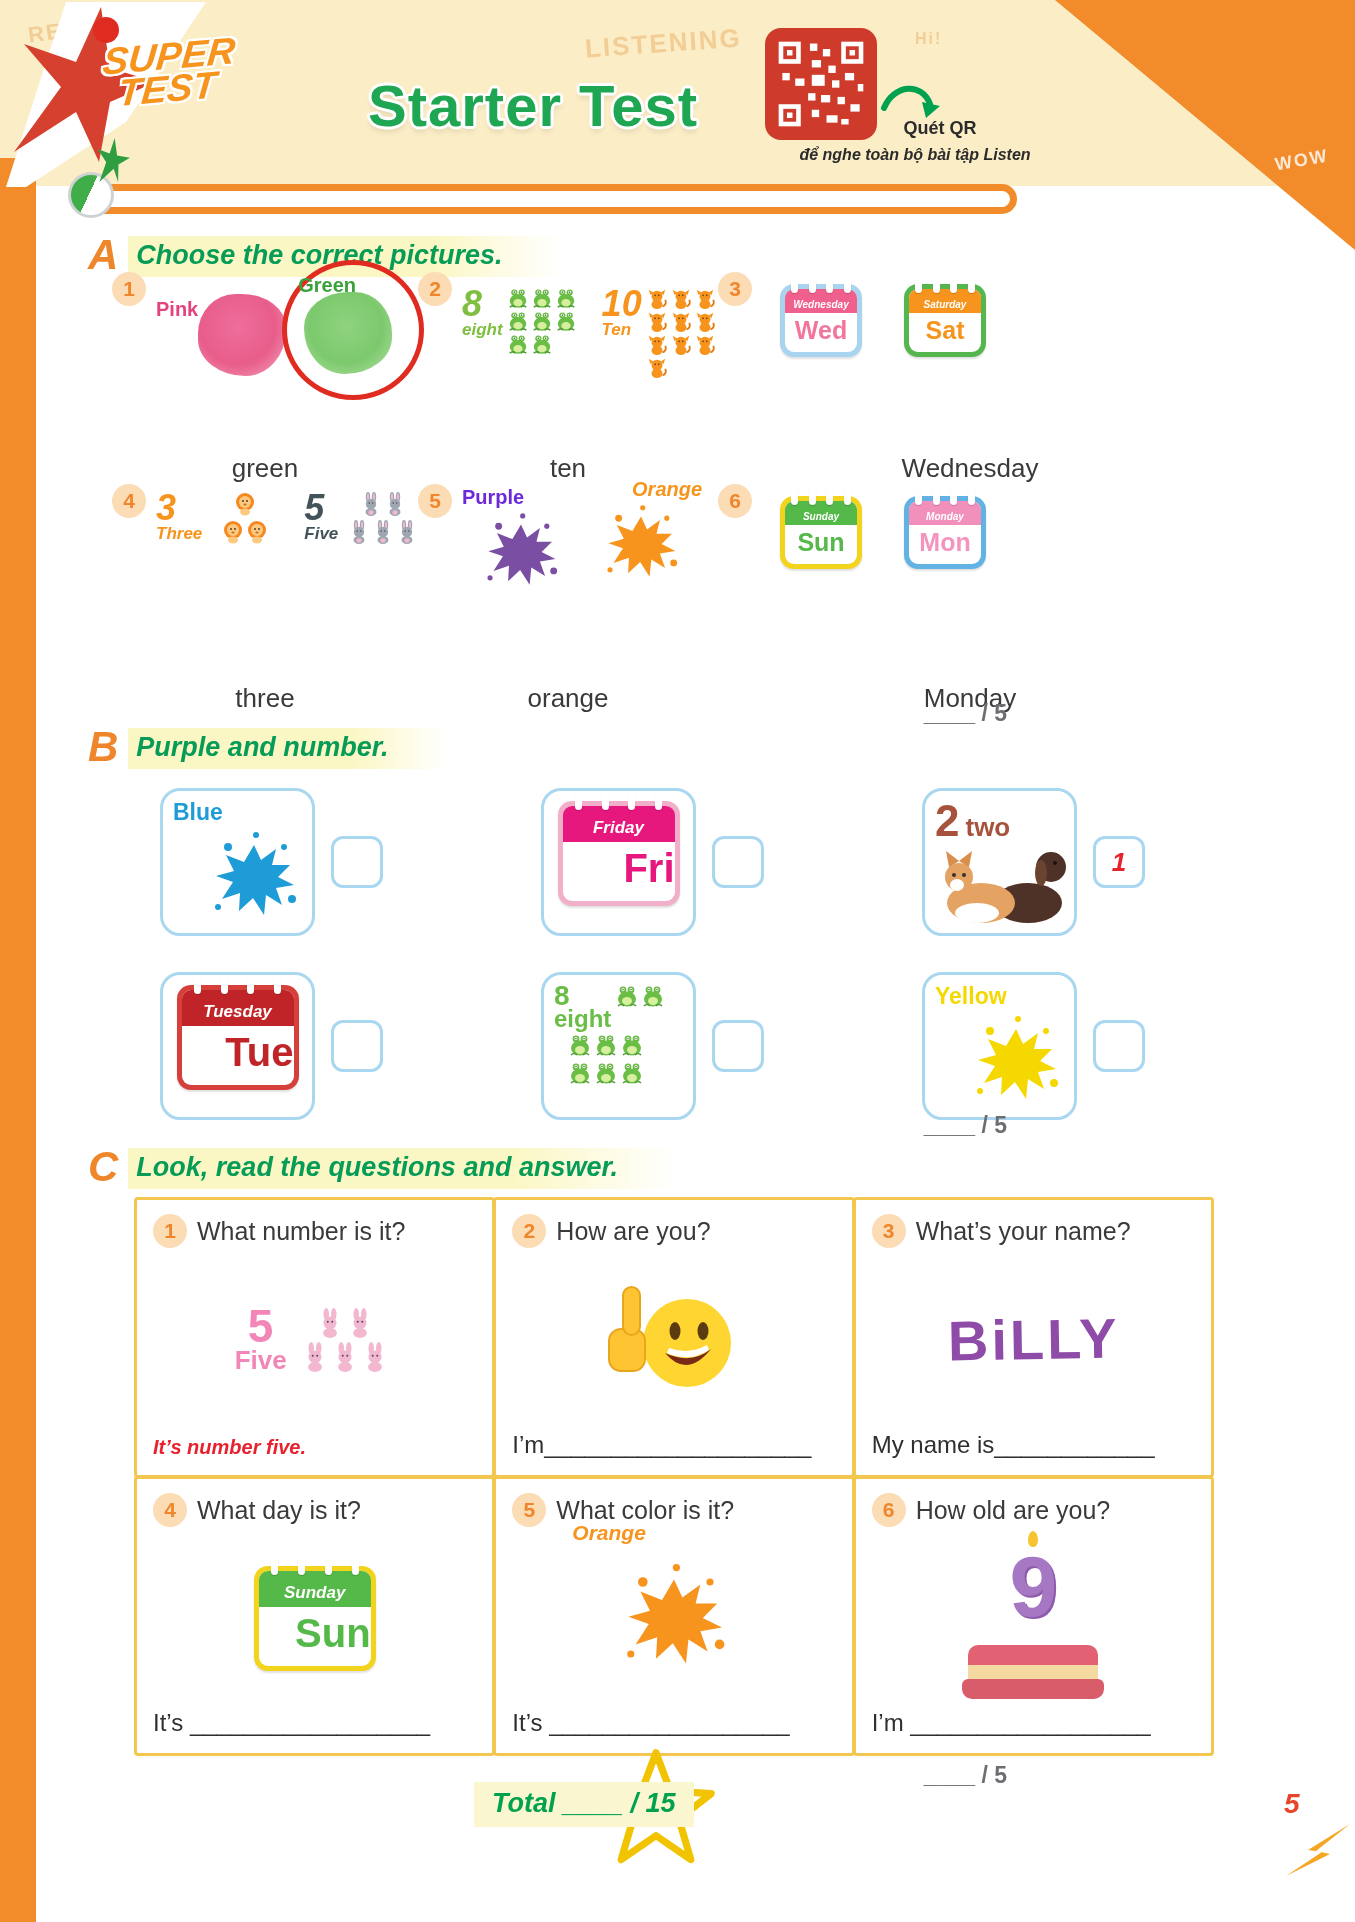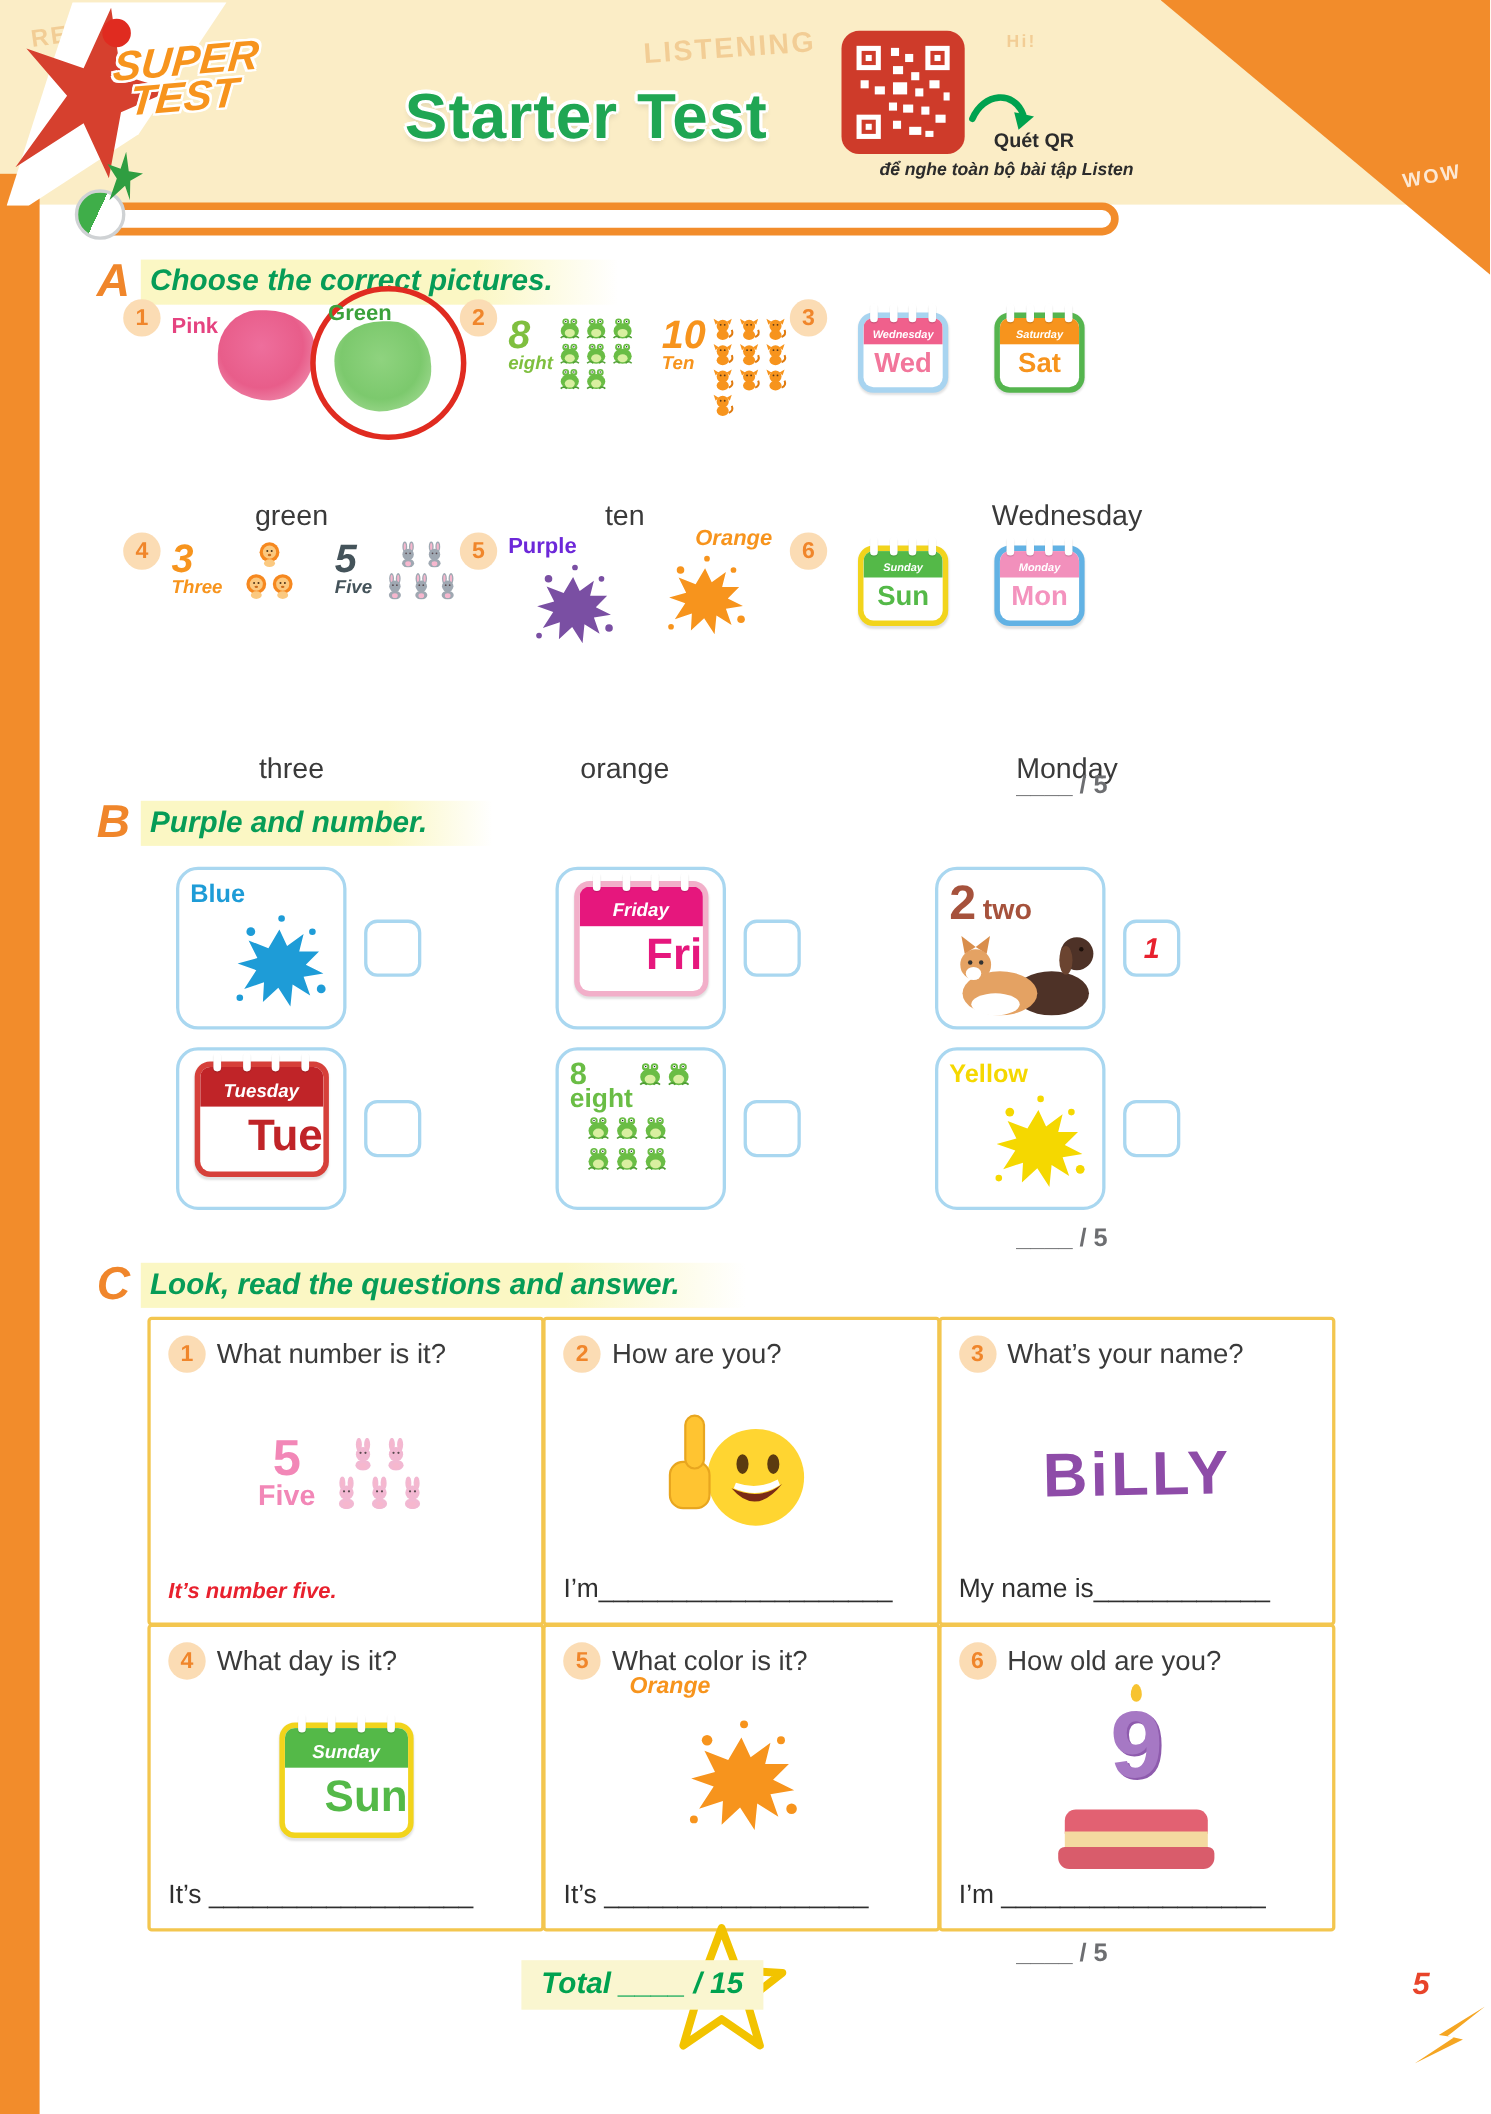--- a/index.html
+++ b/index.html
@@ -52,21 +52,21 @@
   .a-item{display:flex;flex-direction:column;}
   .a-row{display:flex;align-items:flex-start;gap:10px;}
   .a-answer{text-align:center;font-size:26px;color:#3a3a3a;margin-top:auto;}
   .opt{position:relative;}
   .opt-label{font-weight:800;font-size:20px;}
   .blob{width:88px;height:82px;}
   .blob-pink{border-radius:46% 54% 50% 58%/52% 44% 60% 48%;
              background:radial-gradient(circle at 45% 40%,#EE6E9C 0%,#E85D8A 55%,#F3A9C2 100%);}
   .blob-green{border-radius:54% 46% 58% 50%/46% 54% 48% 60%;
               background:radial-gradient(circle at 48% 42%,#8FD37F 0%,#7CC96D 55%,#B4E2A4 100%);}
-  .pink-opt{display:flex;align-items:flex-start;margin-top:10px;}
+  .pink-opt{display:flex;align-items:flex-start;margin-top:22px;}
   .pink-opt .opt-label{color:#E54380;margin-top:4px;}
   .green-opt{margin-left:8px;margin-top:2px;}
   .green-opt .opt-label{position:absolute;left:-6px;top:0;color:#3BA13B;z-index:2;}
   .green-opt .blob{margin-top:18px;}
   .red-ellipse{position:absolute;left:-22px;top:-14px;width:132px;height:130px;border:5px solid #E02B20;border-radius:50%;}
   .count-group{display:flex;gap:4px;align-items:flex-start;}
   .count-num{font-size:36px;font-weight:800;font-style:italic;line-height:.9;}
   .count-word{font-size:17px;font-weight:700;font-style:italic;}
   .anim-grid{display:grid;gap:1px;}
   .ai{width:24px;height:24px;}
@@ -76,21 +76,21 @@
   .cal-h{background:var(--hc);color:#fff;font-style:italic;font-weight:700;text-align:center;padding:10px 2px 3px;}
   .cal-b{font-weight:800;color:var(--tc);text-align:center;}
   .cal-r{position:absolute;top:-8px;left:14%;right:14%;display:flex;justify-content:space-between;z-index:2;}
   .cal-r span{width:7px;height:17px;border-radius:4px;background:#fff;box-shadow:0 1px 1px rgba(0,0,0,.18);}
   .cal-sm{width:72px;}  .cal-sm .cal-h{font-size:10px;}  .cal-sm .cal-b{font-size:25px;padding:3px 0 7px;}
   .cal-md{width:112px;} .cal-md .cal-h{font-size:17px;padding:12px 2px 4px;} .cal-md .cal-b{font-size:40px;padding:4px 0 10px;text-align:right;}
   .splat{width:86px;height:86px;fill:currentColor;}
   .splash-opt .opt-label{position:relative;z-index:2;}
   
   .b-grid{position:absolute;left:160px;top:788px;width:1040px;display:grid;
-          grid-template-columns:345px 345px 1fr;row-gap:16px;}
+          grid-template-columns:345px 345px 1fr;row-gap:16px;gap:36px;}
   .b-cell{display:flex;align-items:center;}
   .bcard{position:relative;width:155px;height:148px;border:3px solid var(--c_blue_border,#A9D7F0);border-radius:20px;
          background:#fff;box-sizing:border-box;padding:8px 10px;}
   .bbox{width:46px;height:46px;border:3px solid var(--c_blue_border,#A9D7F0);border-radius:12px;margin-left:16px;
         display:flex;align-items:center;justify-content:center;font-size:26px;font-weight:800;font-style:italic;color:#E8212E;}
   .b-label{font-weight:800;font-size:23px;}
   .bcard .splat{position:absolute;right:8px;bottom:6px;width:100px;height:100px;}
   .bcard .cal-md{margin:2px auto 0;}
   .b-count{display:flex;align-items:baseline;gap:6px;color:#A6523C;}
   .b-count .n{font-size:44px;font-weight:800;line-height:1;}

